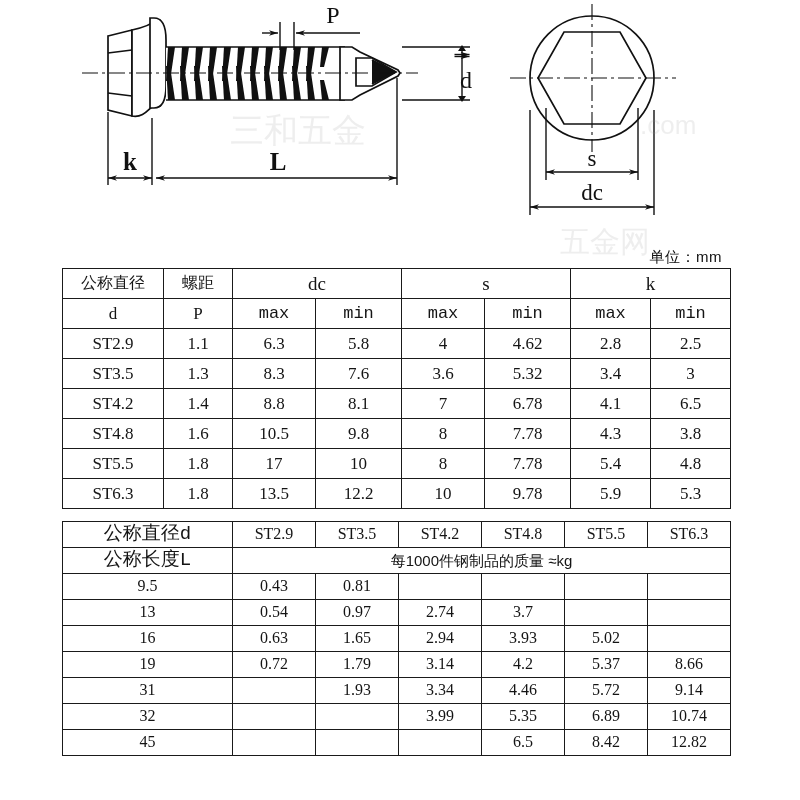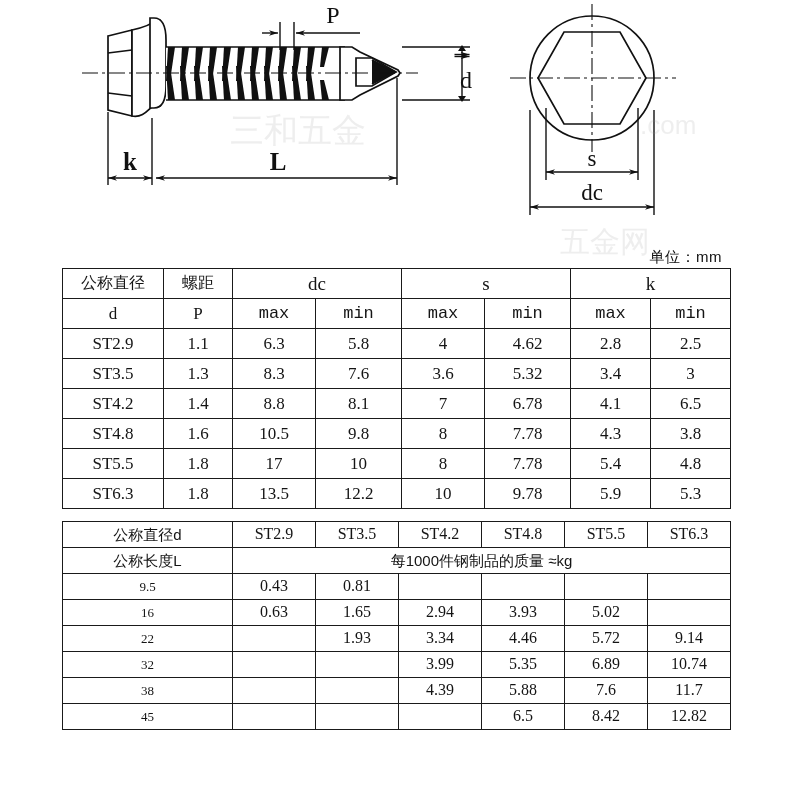--- a/index.html
+++ b/index.html
@@ -79,31 +79,31 @@
   #table-mass {
     left: 62px;
     top: 521px;
     width: 668px;
   }
   #table-mass td {
     height: 25px;
     font-size: 16px;
   }
   #table-mass td.hdr-cn {
-    font-family: Liberation Sans, sans-serif;
-    font-size: 15px;
+    font-family: Liberation Mono, monospace;
+    font-size: 19px;
     text-align: center;
   }
   #table-mass td.mass-note {
     font-family: "Liberation Sans", "DejaVu Sans", sans-serif;
     font-size: 15px;
     margin-left: 16px;
   }
   #table-mass td.len {
-    font-size: 13px;
+    font-size: 16px;
   }
 
   
   .wm {
     position: absolute;
     color: rgba(150,150,150,0.16);
     font-family: "Liberation Sans", sans-serif;
     font-weight: normal;
     pointer-events: none;
     user-select: none;
@@ -367,56 +367,65 @@
     <tr>
       <td class="len">9.5</td>
       <td>0.43</td>
       <td>0.81</td>
       <td></td>
       <td></td>
       <td></td>
       <td></td>
     </tr>
     <tr>
+      <td class="len">13</td>
+      <td>0.54</td>
+      <td>0.97</td>
+      <td>2.74</td>
+      <td>3.7</td>
+      <td></td>
+      <td></td>
+    </tr>
+    <tr>
       <td class="len">16</td>
       <td>0.63</td>
       <td>1.65</td>
       <td>2.94</td>
       <td>3.93</td>
       <td>5.02</td>
       <td></td>
     </tr>
     <tr>
-      <td class="len">22</td>
+      <td class="len">19</td>
+      <td>0.72</td>
+      <td>1.79</td>
+      <td>3.14</td>
+      <td>4.2</td>
+      <td>5.37</td>
+      <td>8.66</td>
+    </tr>
+    <tr>
+      <td class="len">31</td>
       <td></td>
       <td>1.93</td>
       <td>3.34</td>
       <td>4.46</td>
       <td>5.72</td>
       <td>9.14</td>
     </tr>
     <tr>
       <td class="len">32</td>
       <td></td>
       <td></td>
       <td>3.99</td>
       <td>5.35</td>
       <td>6.89</td>
       <td>10.74</td>
     </tr>
     <tr>
-      <td class="len">38</td>
-      <td></td>
-      <td></td>
-      <td>4.39</td>
-      <td>5.88</td>
-      <td>7.6</td>
-      <td>11.7</td>
-    </tr>
-    <tr>
       <td class="len">45</td>
       <td></td>
       <td></td>
       <td></td>
       <td>6.5</td>
       <td>8.42</td>
       <td>12.82</td>
     </tr>
 
   </tbody>

